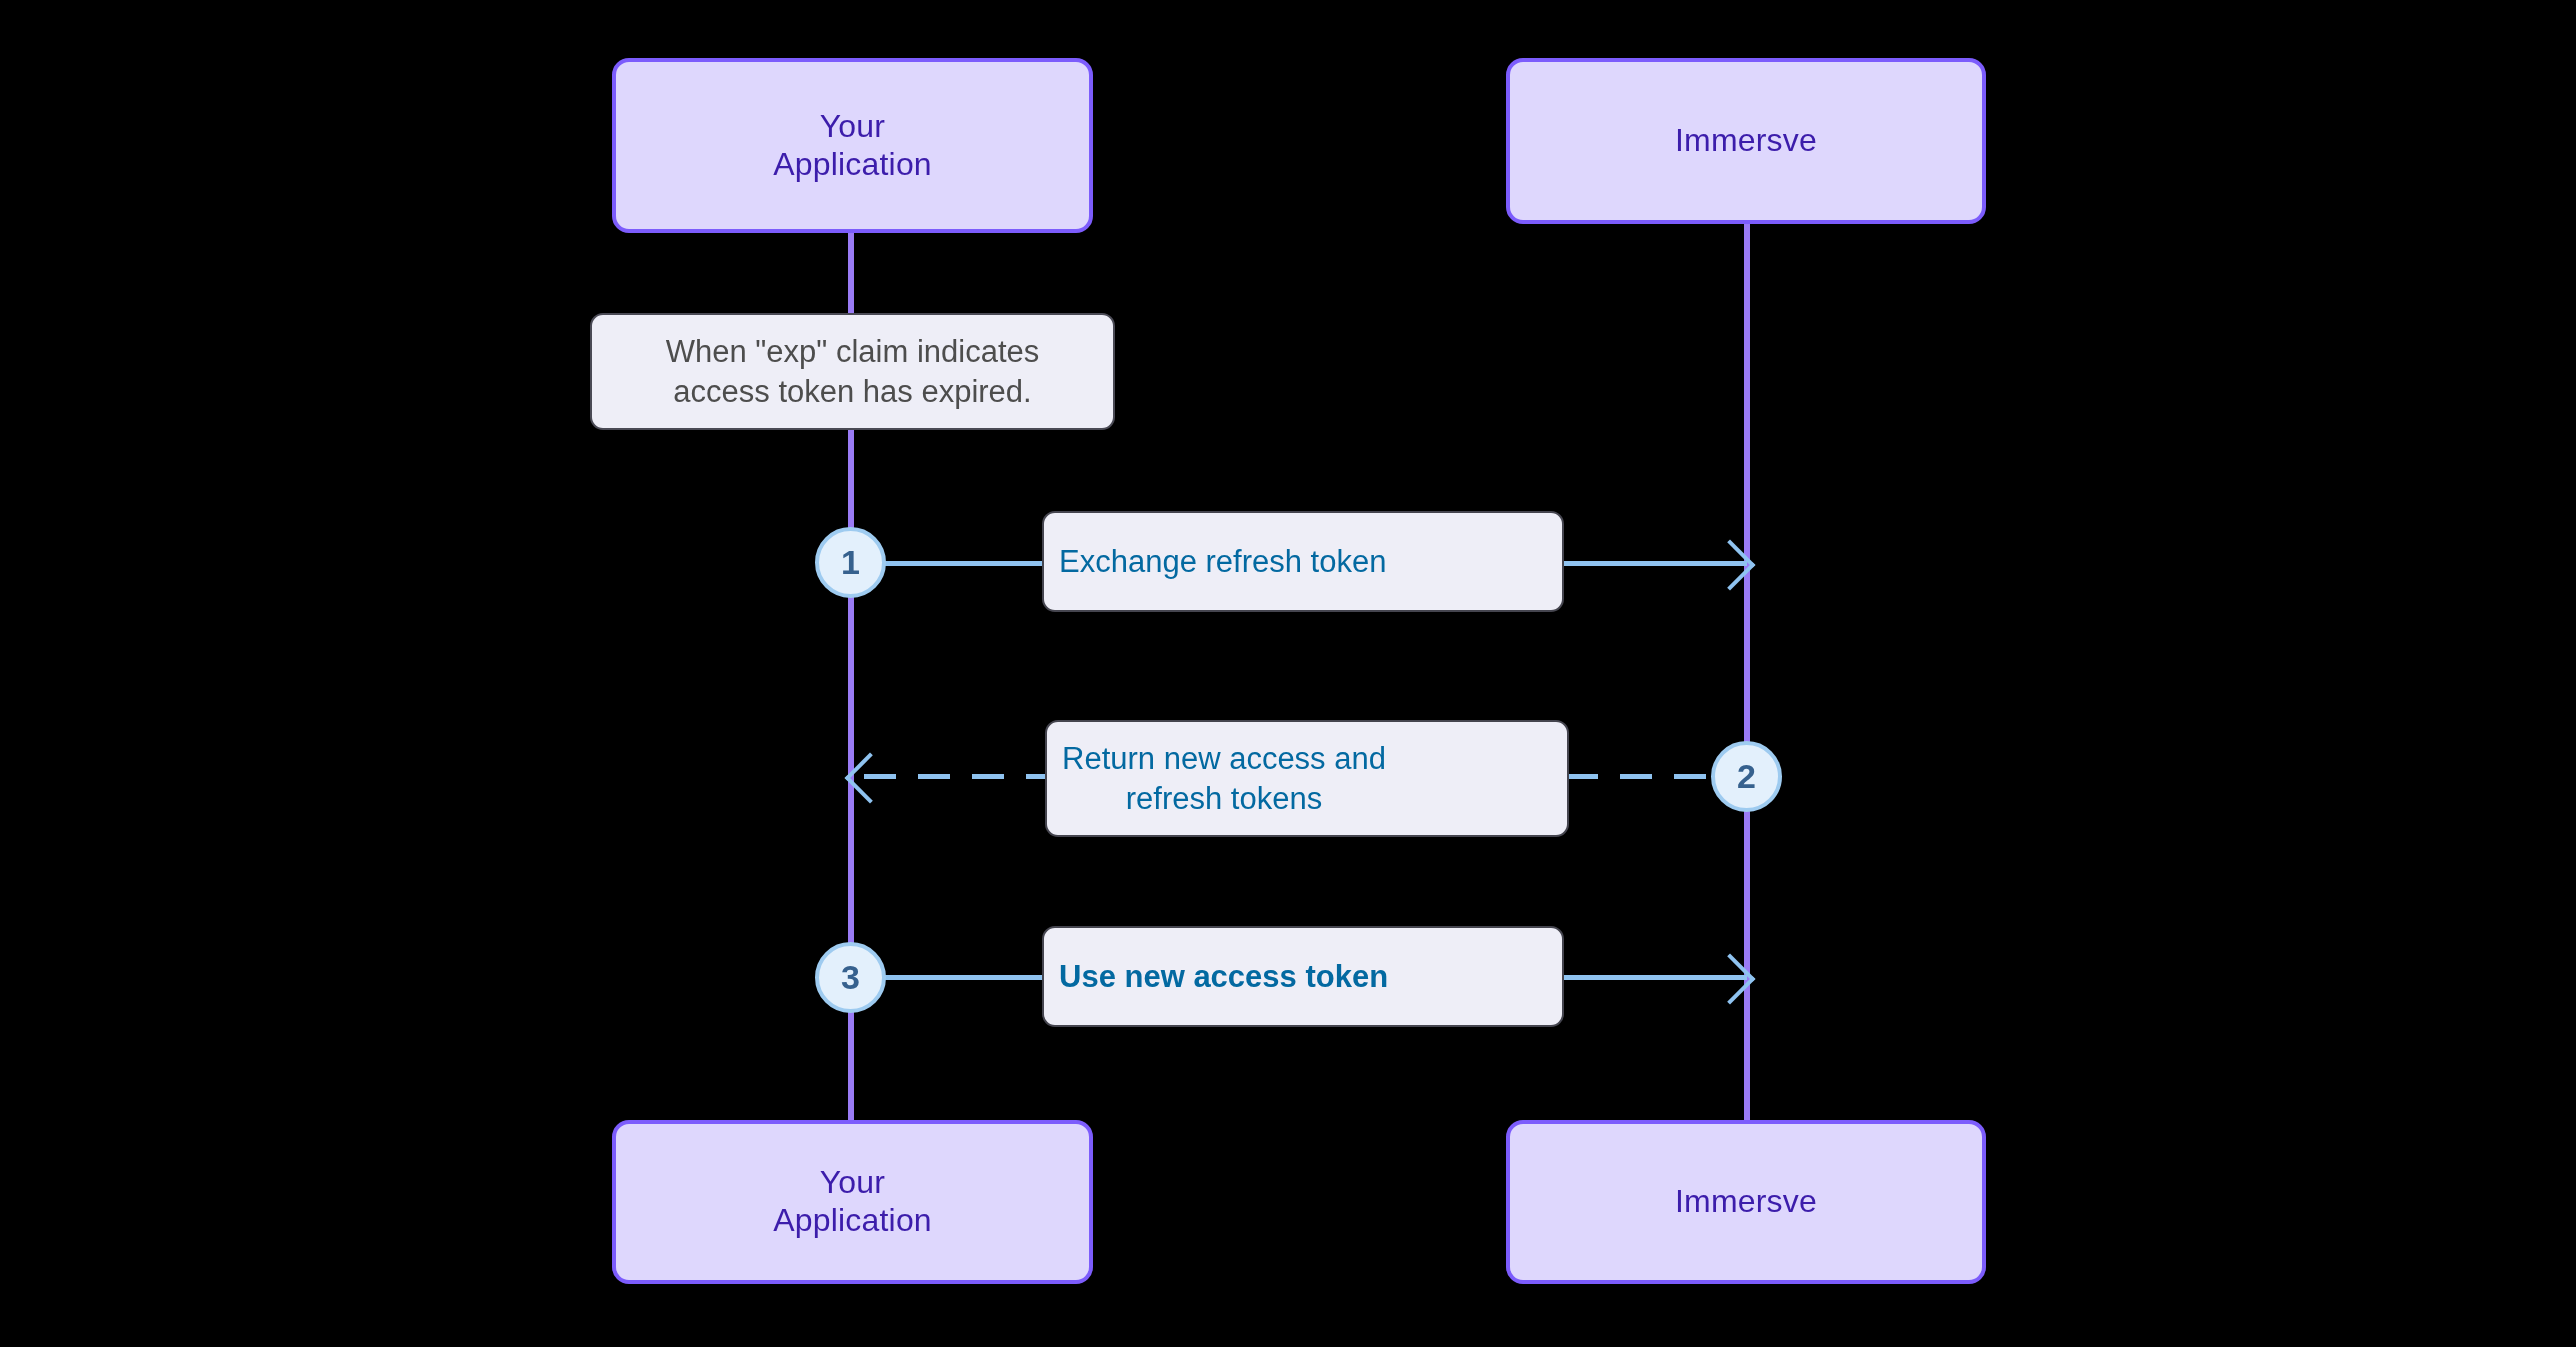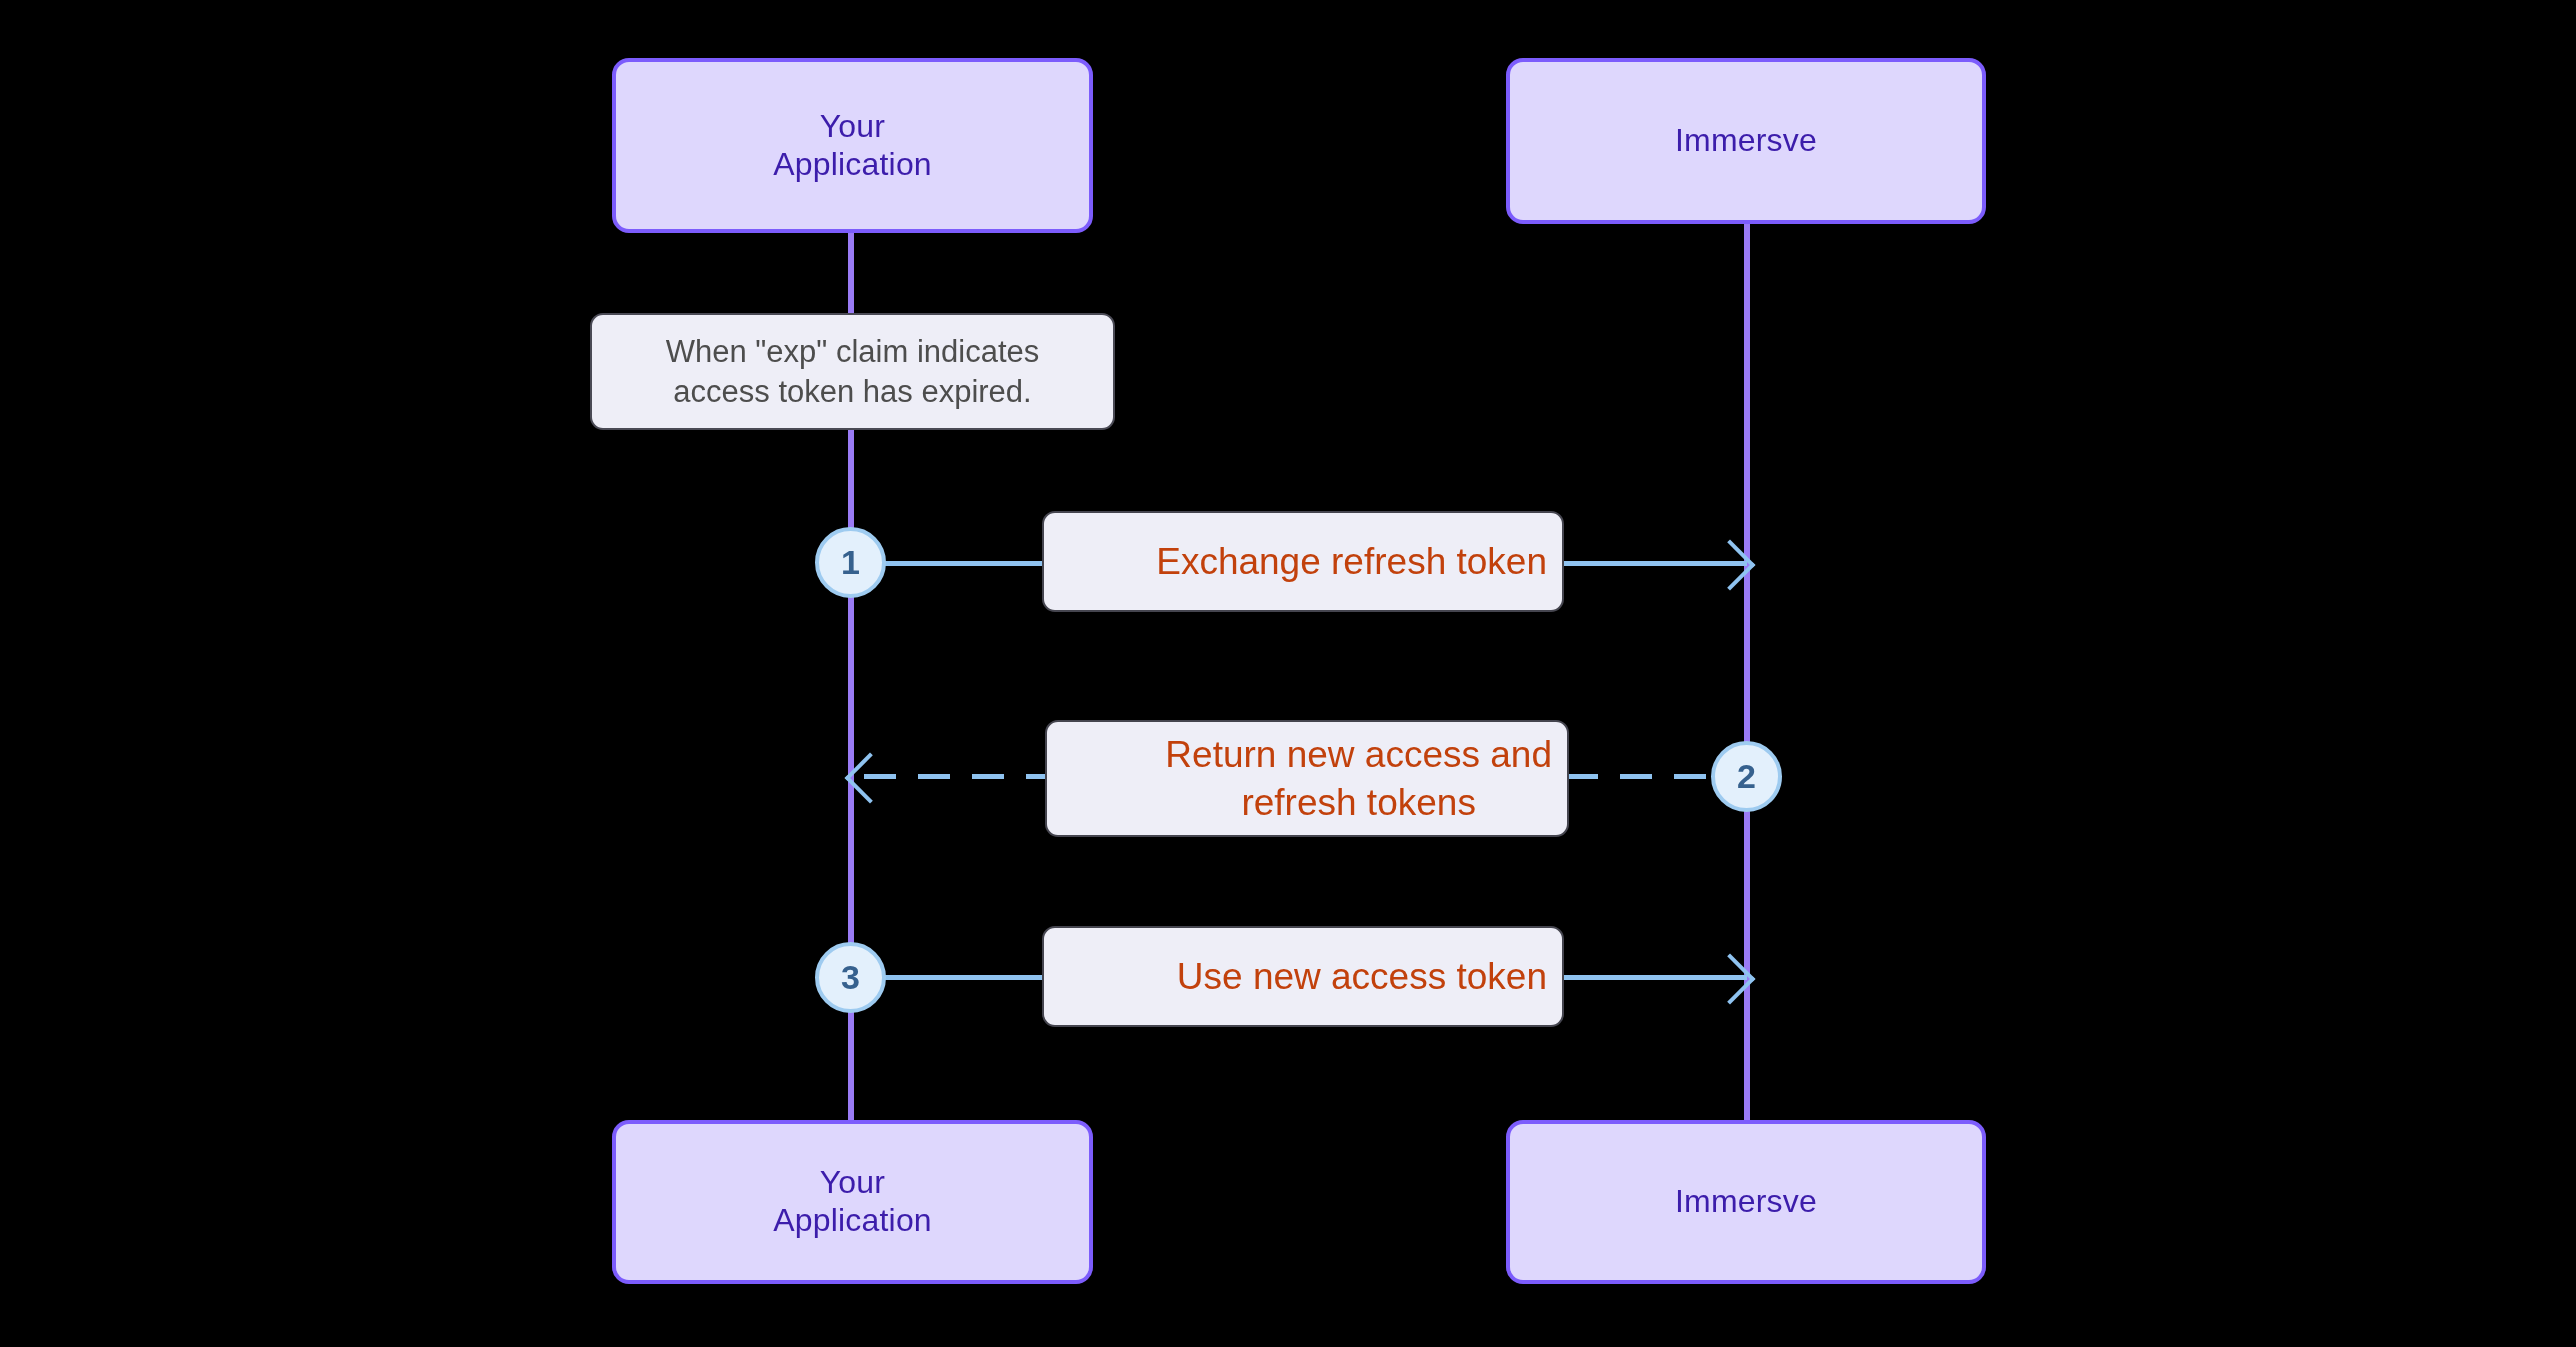--- a/index.html
+++ b/index.html
@@ -92,24 +92,24 @@
 
   
   .msg-box {
     position: absolute;
     box-sizing: border-box;
     background: #eeeef7;
     border: 2.8px solid #45454f;
     border-radius: 13px;
     display: flex;
     align-items: center;
-    justify-content: flex-end;
+    justify-content: flex-start;
     text-align: center;
-    color: #c2410c;
-    font-size: 37px;
+    color: #0369a1;
+    font-size: 31px;
     line-height: 1.28;
     padding: 3.7px 15px;
   }
   .msg-label {
     display: block;
     white-space: pre-line;
   }
 
   
   .seq-num {
@@ -164,21 +164,21 @@
   <div class="msg-box" style="left:1045px; top:720px; width:524px; height:117px;">
     <span class="msg-label">Return new access and
 refresh tokens</span>
   </div>
   <div class="seq-num" style="left:1711px; top:741px;">
     <span>2</span>
   </div>
 
   <div class="msg-line" style="left:851px; top:975px; width:896px;"></div>
   <div class="arrow-head right" style="left:1712px; top:961px;"></div>
-  <div class="msg-box" style="left:1042px; top:926px; width:522px; height:101px;">
+  <div class="msg-box" style="left:1042px; top:926px; width:522px; height:101px;font-weight:bold;">
     <span class="msg-label">Use new access token</span>
   </div>
   <div class="seq-num" style="left:815px; top:942px;">
     <span>3</span>
   </div>
 
   <div class="actor-box" style="left:612px; top:1120px; width:481px; height:164px;">
     <span class="actor-label">Your
 Application</span>
   </div>

